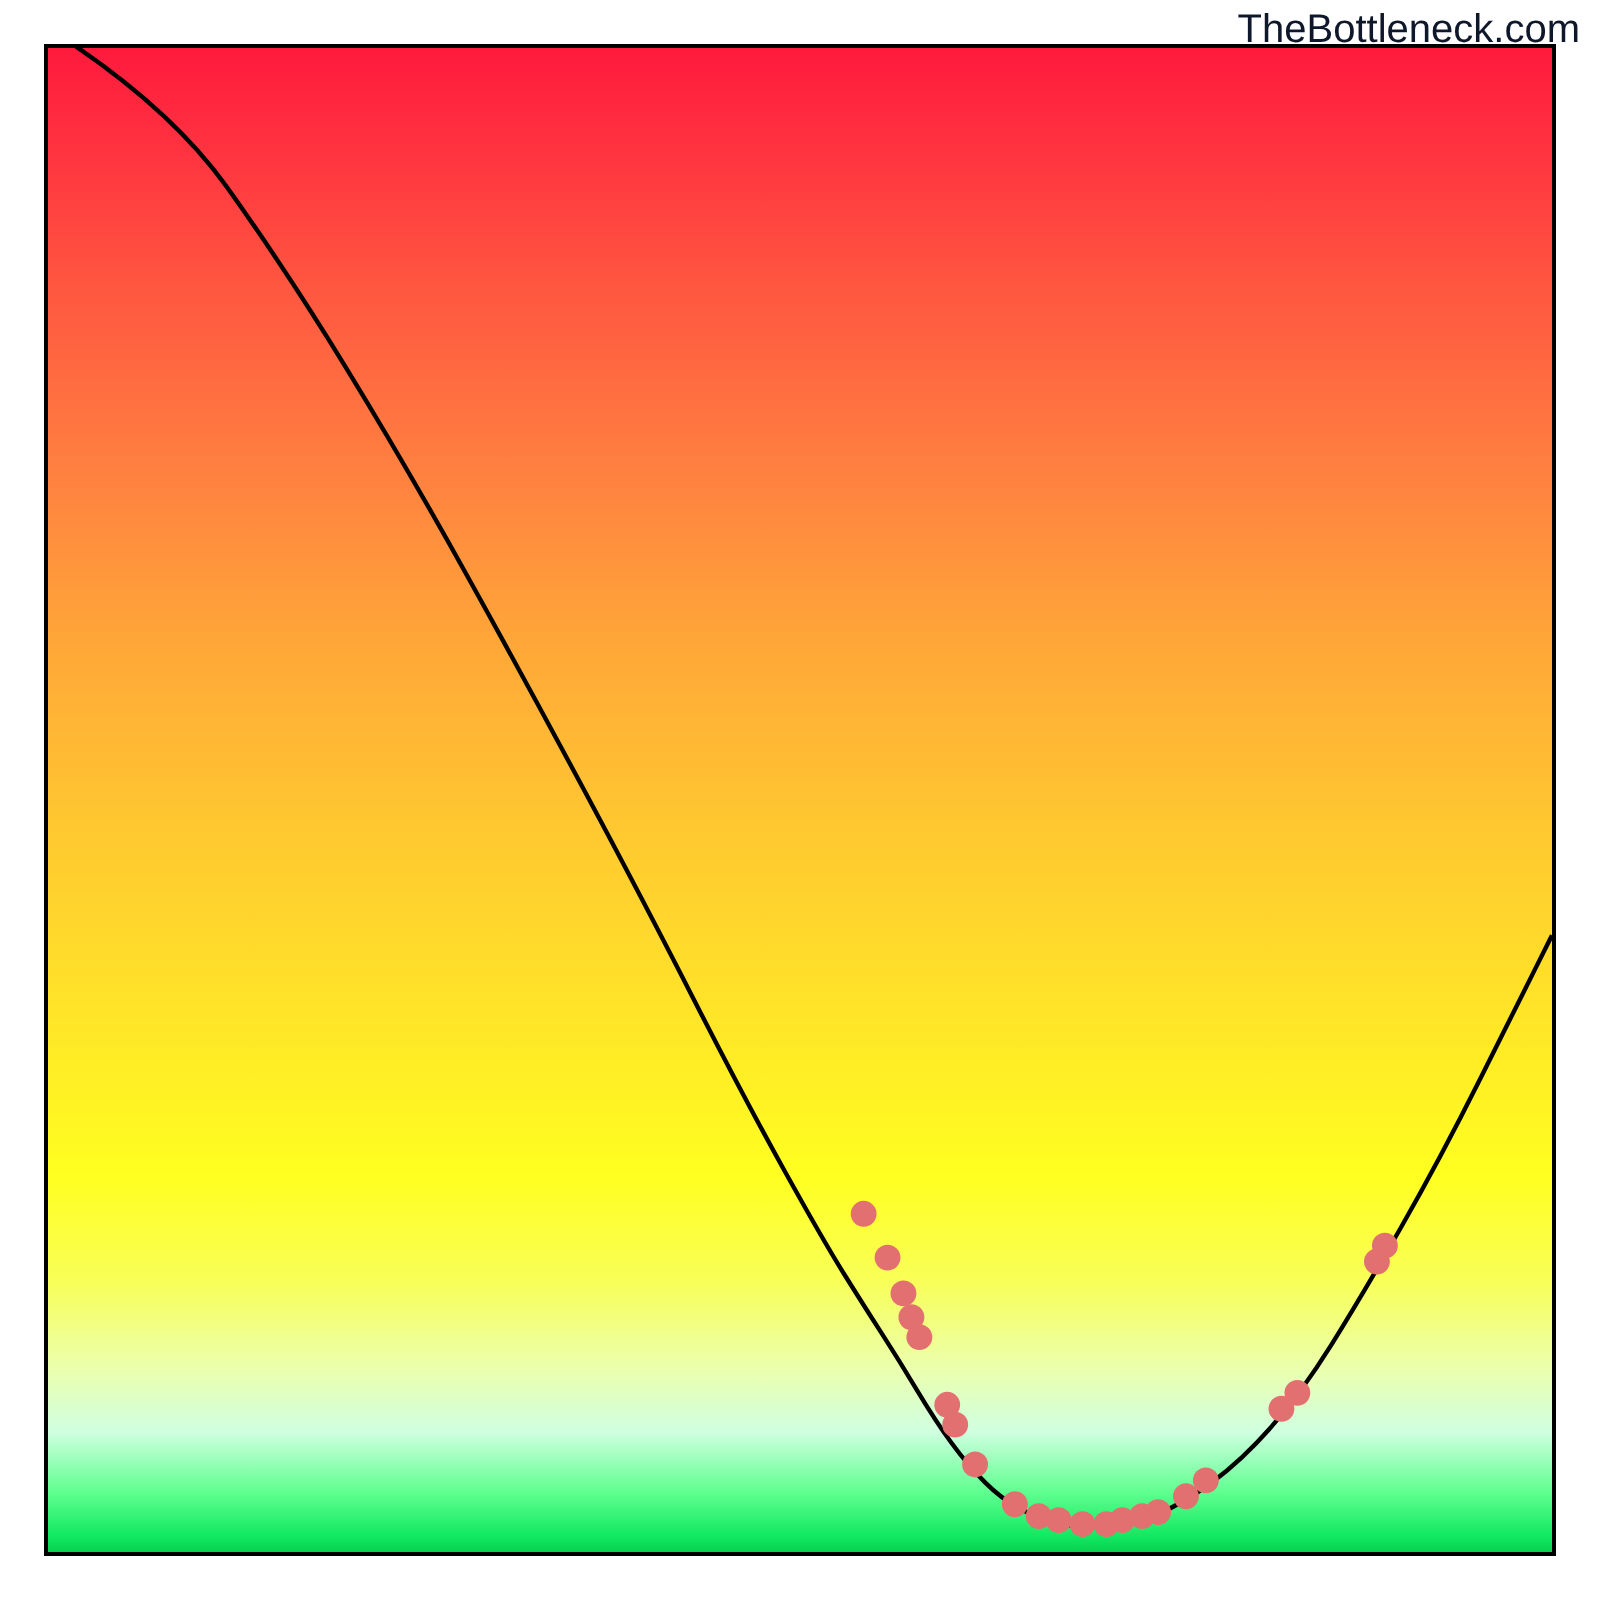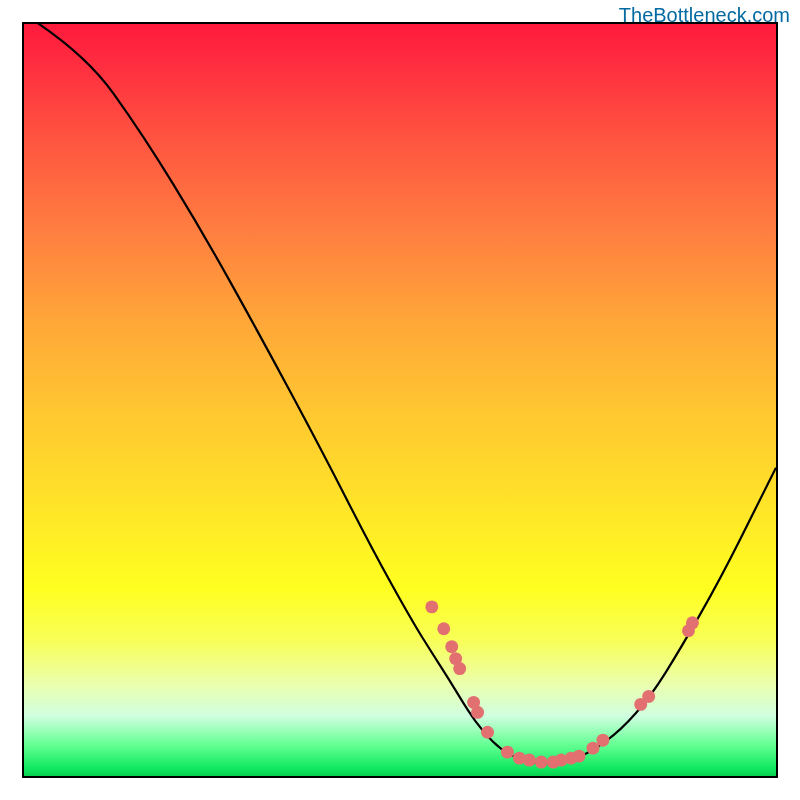--- a/index.html
+++ b/index.html
@@ -7,21 +7,21 @@
     width: 800px;
     height: 800px;
     background: #fff;
     position: relative;
     font-family: Arial, sans-serif;
   }
   .watermark {
     position: absolute;
     top: 4px;
     right: 10px;
-    color: #0369a1;
+    color: #0f172a;
     font-size: 20px;
     font-weight: 500;
     z-index: 10;
   }
   .plot-area {
     position: absolute;
     left: 22px;
     top: 22px;
     width: 756px;
     height: 756px;

